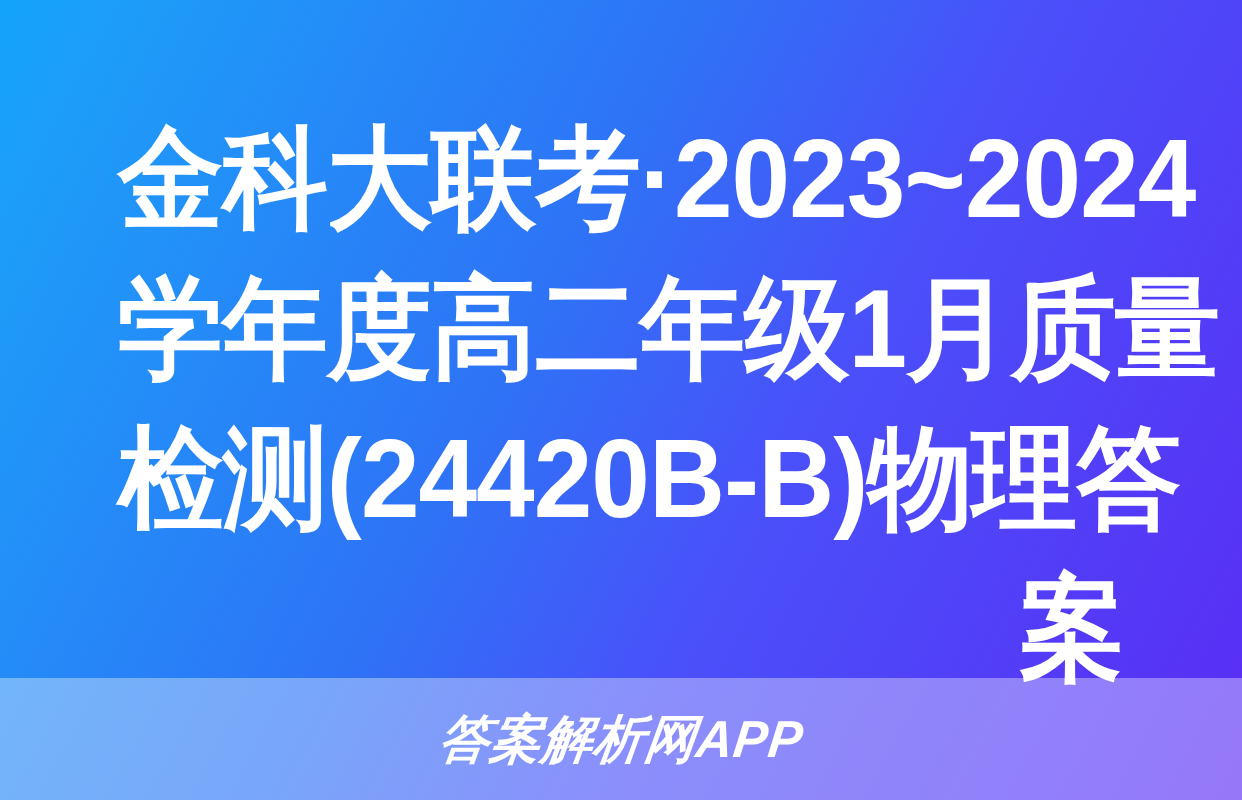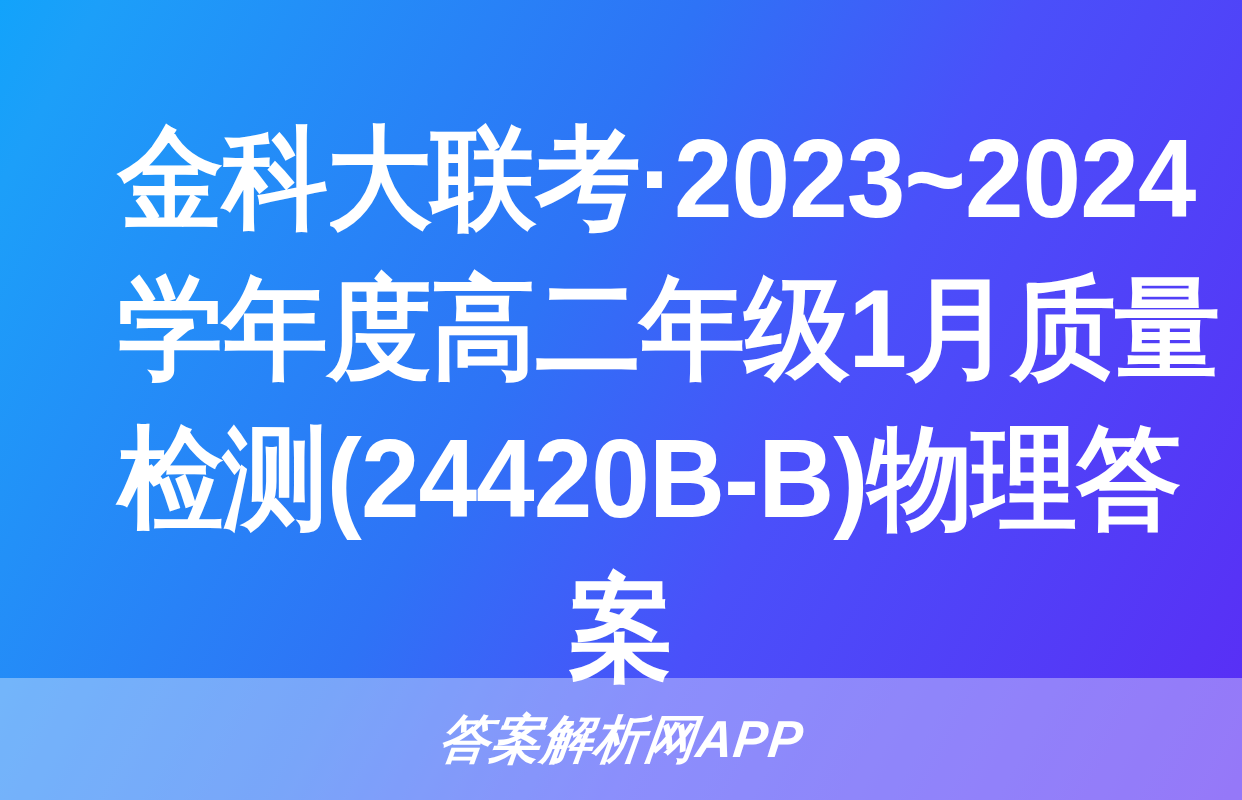--- a/index.html
+++ b/index.html
@@ -25,21 +25,21 @@
   }
 
   
   .headline {
     position: absolute;
     left: 0;
     right: 0;
     top: 104px;
     padding: 0 86px;
     box-sizing: border-box;
-    text-align: center;
+    text-align: right;
   }
 
   .headline-line {
     display: block;
     color: #ffffff;
     font-size: 112px;
     line-height: 150px;
     font-weight: 700;
     letter-spacing: -1px;
     white-space: nowrap;

